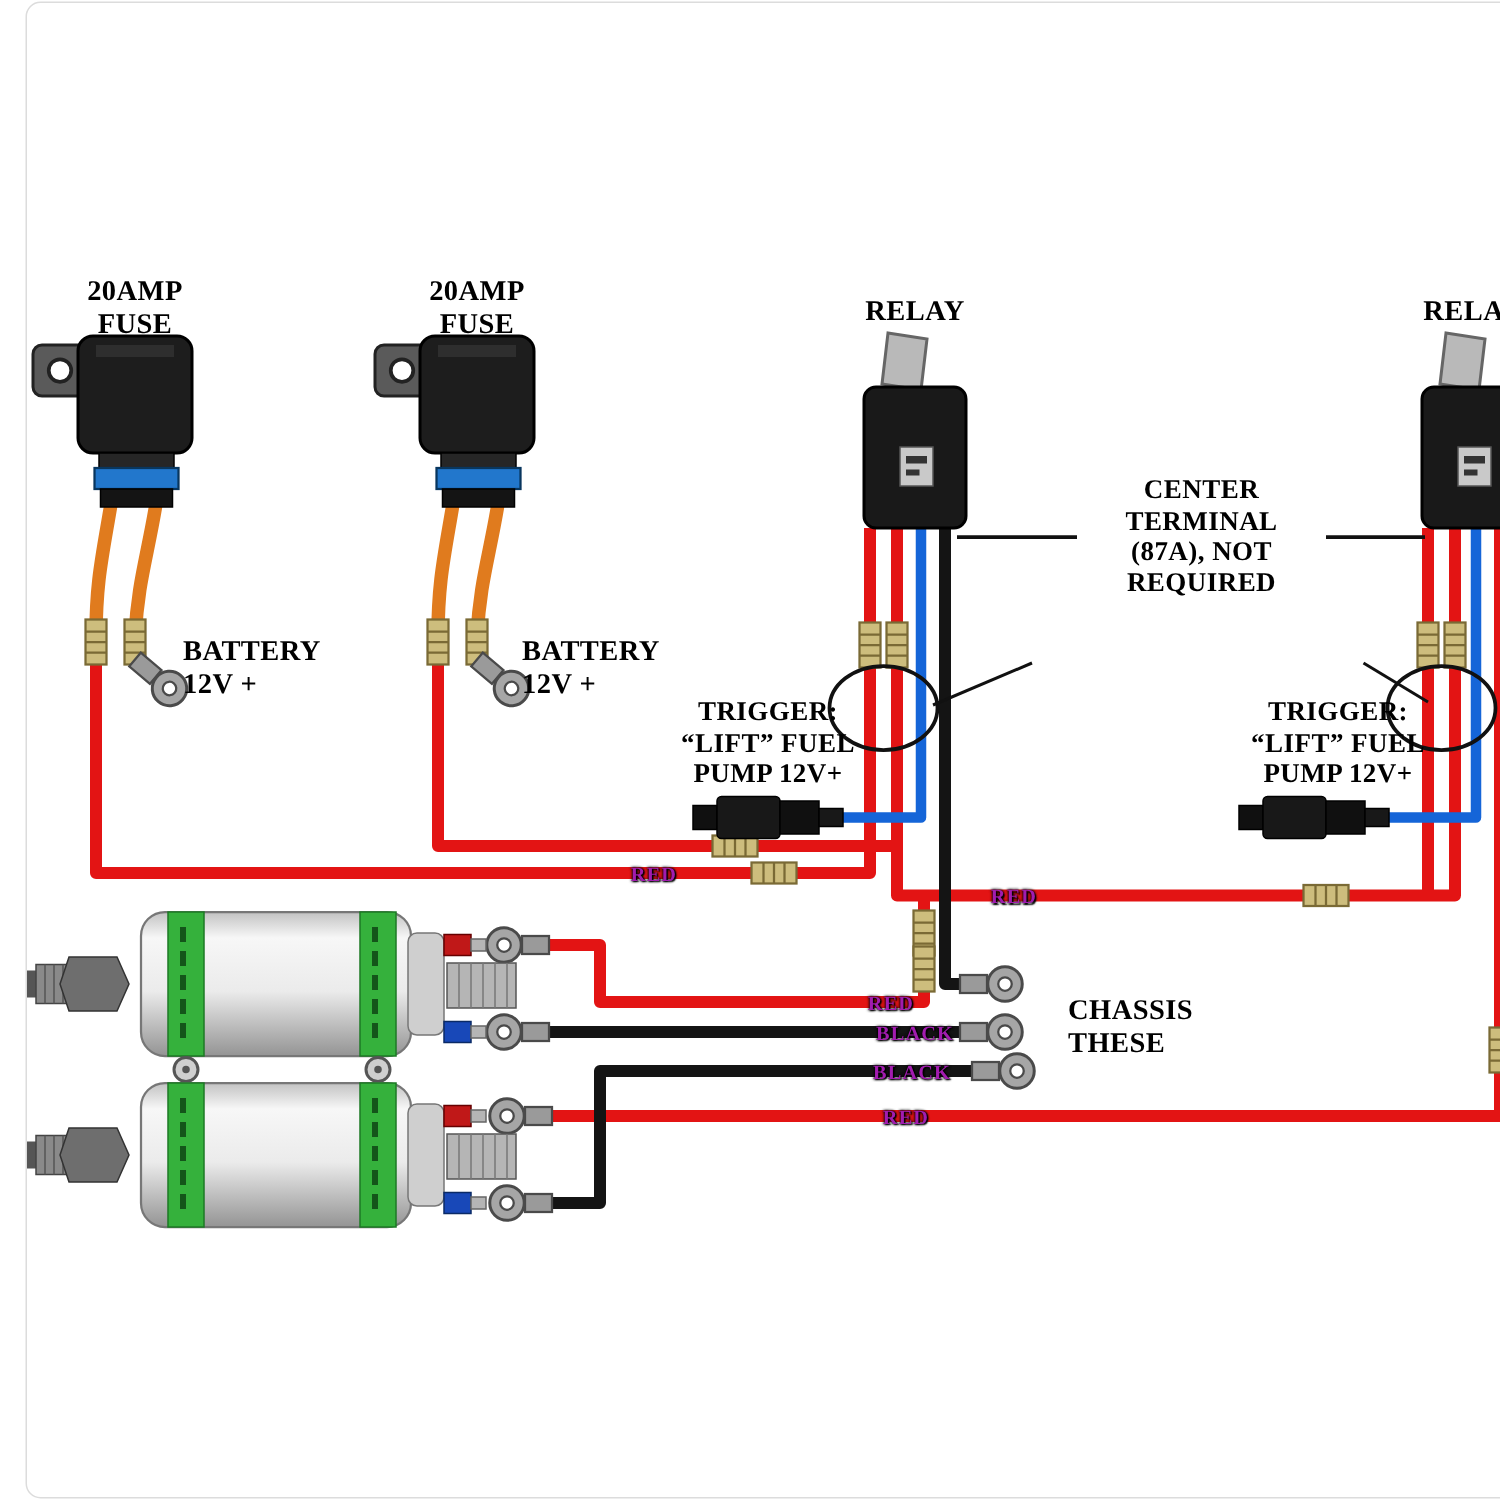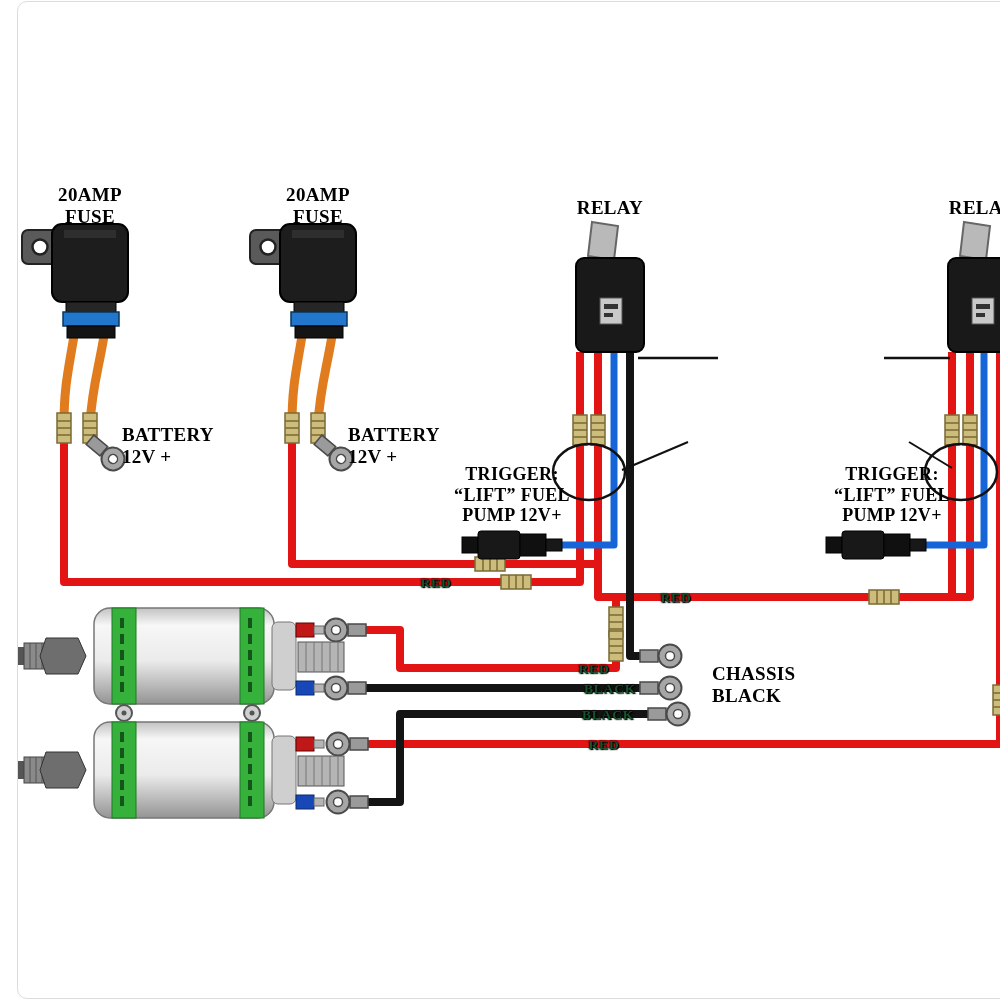--- a/index.html
+++ b/index.html
@@ -4,21 +4,21 @@
 <style>
   html,body{margin:0;padding:0;background:#ffffff;}
   #stage{position:relative;width:1000px;height:1000px;background:#ffffff;overflow:hidden;
          font-family:Liberation Serif, serif;margin-left:16px;}
   #frame{position:absolute;inset:1px;border:1px solid #dcdcdc;border-radius:10px;pointer-events:none;}
   svg{position:absolute;left:0;top:0;}
   .lbl{position:absolute;font-weight:bold;color:#000;white-space:pre-line;line-height:1.14;
        letter-spacing:.3px;font-size:19px;}
   .lbl.center{text-align:center;}
   .lbl.small{font-size:18px;}
-  .wlbl{position:absolute;font-weight:bold;color:#14532d;font-size:13.5px;letter-spacing:.8px;
+  .wlbl{position:absolute;font-weight:bold;color:#a21caf;font-size:13.5px;letter-spacing:.8px;
         transform:translate(-50%,-50%);white-space:nowrap;
         text-shadow:0 0 2px #000,0 0 2px #000,1px 1px 1px #000;}
 </style>
 </head>
 <body>
 
 <div id="stage">
   <div id="frame"></div>
 
   <svg width="1000" height="1000" viewBox="0 0 1000 1000">
@@ -188,28 +188,32 @@
   <div class="lbl center" style="left:14px;top:184px;width:120px;">20AMP
 FUSE</div>
   <div class="lbl center" style="left:242px;top:184px;width:120px;">20AMP
 FUSE</div>
   <div class="lbl center" style="left:544px;top:197px;width:100px;">RELAY</div>
   <div class="lbl center" style="left:916px;top:197px;width:100px;">RELAY</div>
   <div class="lbl" style="left:106px;top:424px;">BATTERY
 12V +</div>
   <div class="lbl" style="left:332px;top:424px;">BATTERY
 12V +</div>
+  <div class="lbl center small" style="left:705px;top:316px;width:160px;">CENTER
+TERMINAL
+(87A), NOT
+REQUIRED</div>
   <div class="lbl center small" style="left:416px;top:464px;width:160px;">TRIGGER:
 “LIFT” FUEL
 PUMP 12V+</div>
   <div class="lbl center small" style="left:796px;top:464px;width:160px;">TRIGGER:
 “LIFT” FUEL
 PUMP 12V+</div>
   <div class="lbl" style="left:696px;top:663px;">CHASSIS
-BLACK</div>
+THESE</div>
 
   <div class="wlbl" style="left:420px;top:583px;">RED</div>
   <div class="wlbl" style="left:660px;top:598px;">RED</div>
   <div class="wlbl" style="left:578px;top:669px;">RED</div>
   <div class="wlbl" style="left:594px;top:689px;">BLACK</div>
   <div class="wlbl" style="left:592px;top:715px;">BLACK</div>
   <div class="wlbl" style="left:588px;top:745px;">RED</div>
 </div>
 
 </body></html>

